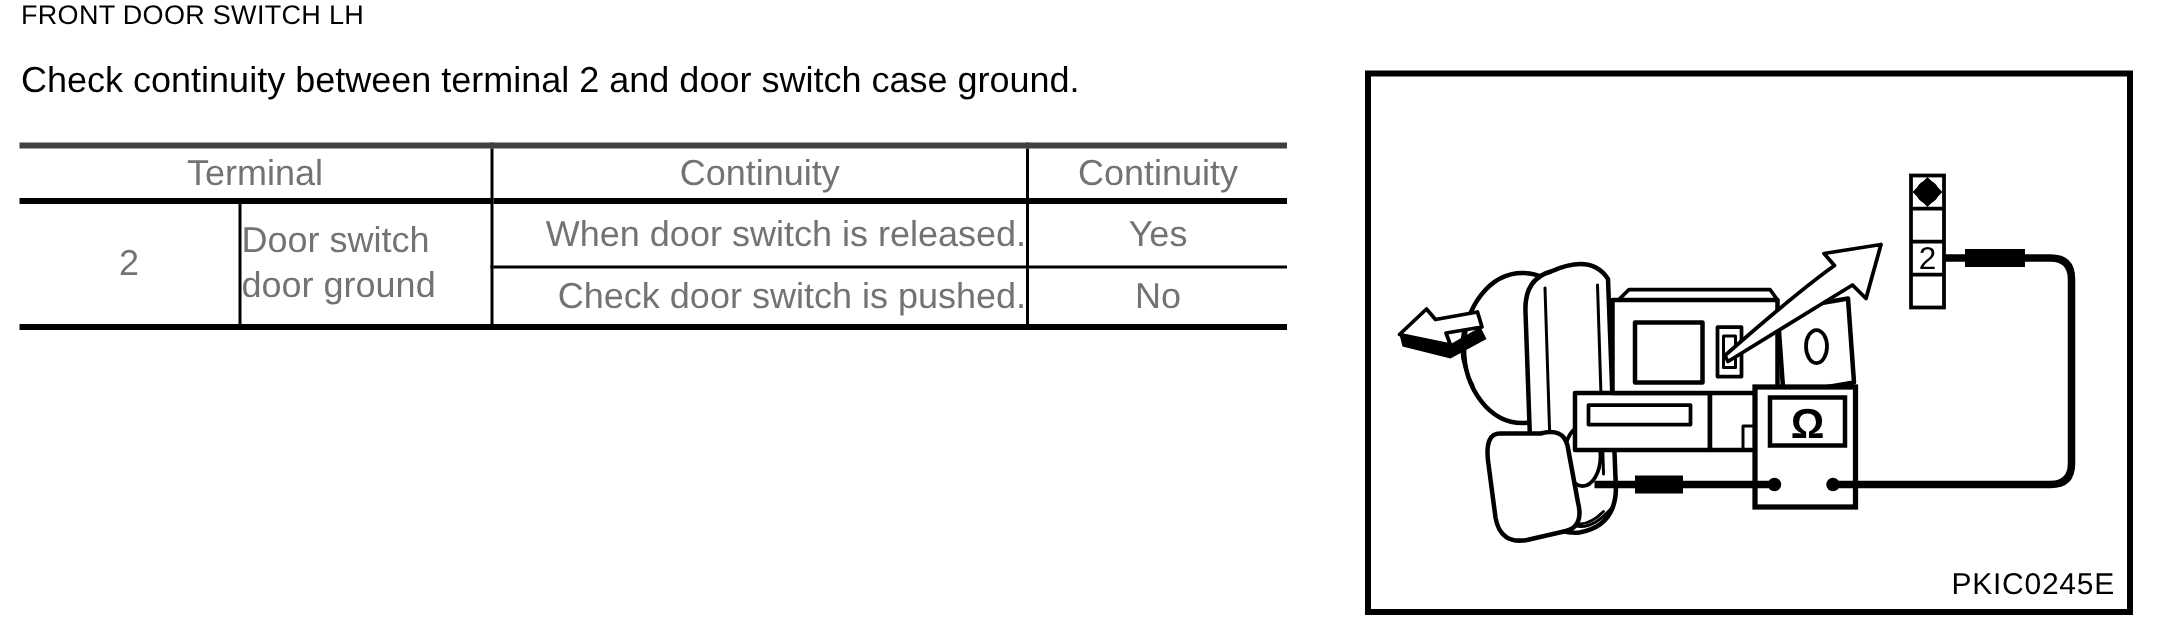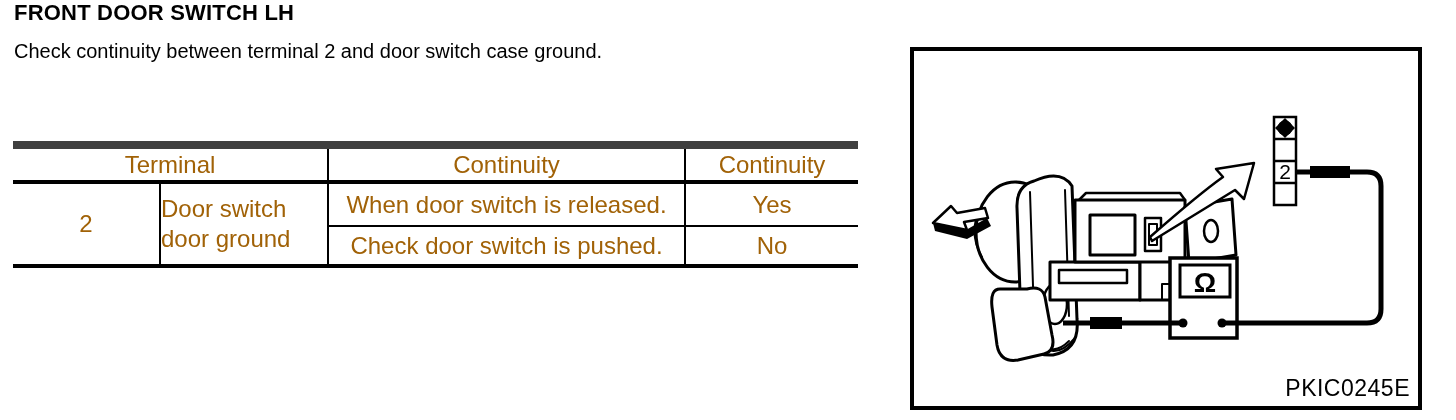--- a/index.html
+++ b/index.html
@@ -5,54 +5,54 @@
   html,body{margin:0;padding:0;background:#fff;}
   body{
     width:1456px;height:420px;overflow:hidden;position:relative;
     font-family:"Liberation Sans","DejaVu Sans",sans-serif;color:#000;
     -webkit-font-smoothing:antialiased;
   }
   .page{position:absolute;inset:0;background:#fff;}
 
   .title{
     position:absolute;left:14px;top:0px;margin:0;
-    font-size:22px;font-weight:bold;letter-spacing:0.2px;white-space:nowrap;
+    font-size:18px;font-weight:normal;letter-spacing:0.2px;white-space:nowrap;
   }
   .instruction{
     position:absolute;left:14px;top:40px;margin:0;
-    font-size:20px;font-weight:normal;white-space:nowrap;
+    font-size:24px;font-weight:normal;white-space:nowrap;
   }
 
   table.spec{
     position:absolute;left:13px;top:95px;width:845px;
     border-collapse:collapse;table-layout:fixed;
-    border-top:8px solid #404040;border-bottom:4px solid #000;
-    font-size:24px;color:#a16207;margin-top:46px;
+    border-top:4px solid #404040;border-bottom:4px solid #000;
+    font-size:24px;color:#737373;
   }
   table.spec th,table.spec td{
     padding:0;vertical-align:middle;font-weight:normal;line-height:1.25;
     overflow:hidden;
   }
   table.spec thead tr{height:37px;}
   table.spec thead th{border-bottom:4px solid #000;text-align:center;}
   .b-right{border-right:2px solid #000;}
   tr.r1{height:44px;}
   tr.r2{height:40px;}
   td.center{text-align:center;}
   td.ref-cell{padding-left:12px;padding-right:8px;}
-  td.cond-cell{padding-left:12px;text-align:center;white-space:nowrap;}
+  td.cond-cell{padding-left:12px;text-align:right;white-space:nowrap;}
   tr.r1 td.row-sep{border-bottom:2px solid #000;}
 
   .figure-frame{
     position:absolute;left:910px;top:47px;width:512px;height:363px;
     border:4px solid #000;box-sizing:border-box;background:#fff;
   }
   .figure-frame svg{position:absolute;left:0;top:0;width:504px;height:355px;display:block;}
   .fig-code{
-    position:absolute;right:8px;bottom:4px;font-size:23px;letter-spacing:0.5px;
+    position:absolute;right:8px;bottom:4px;font-size:20px;letter-spacing:0.5px;
   }
 </style>
 </head>
 <body>
 
 <div class="page">
 
   <h1 class="title">FRONT DOOR SWITCH LH</h1>
   <p class="instruction">Check continuity between terminal 2 and door switch case ground.</p>
 

